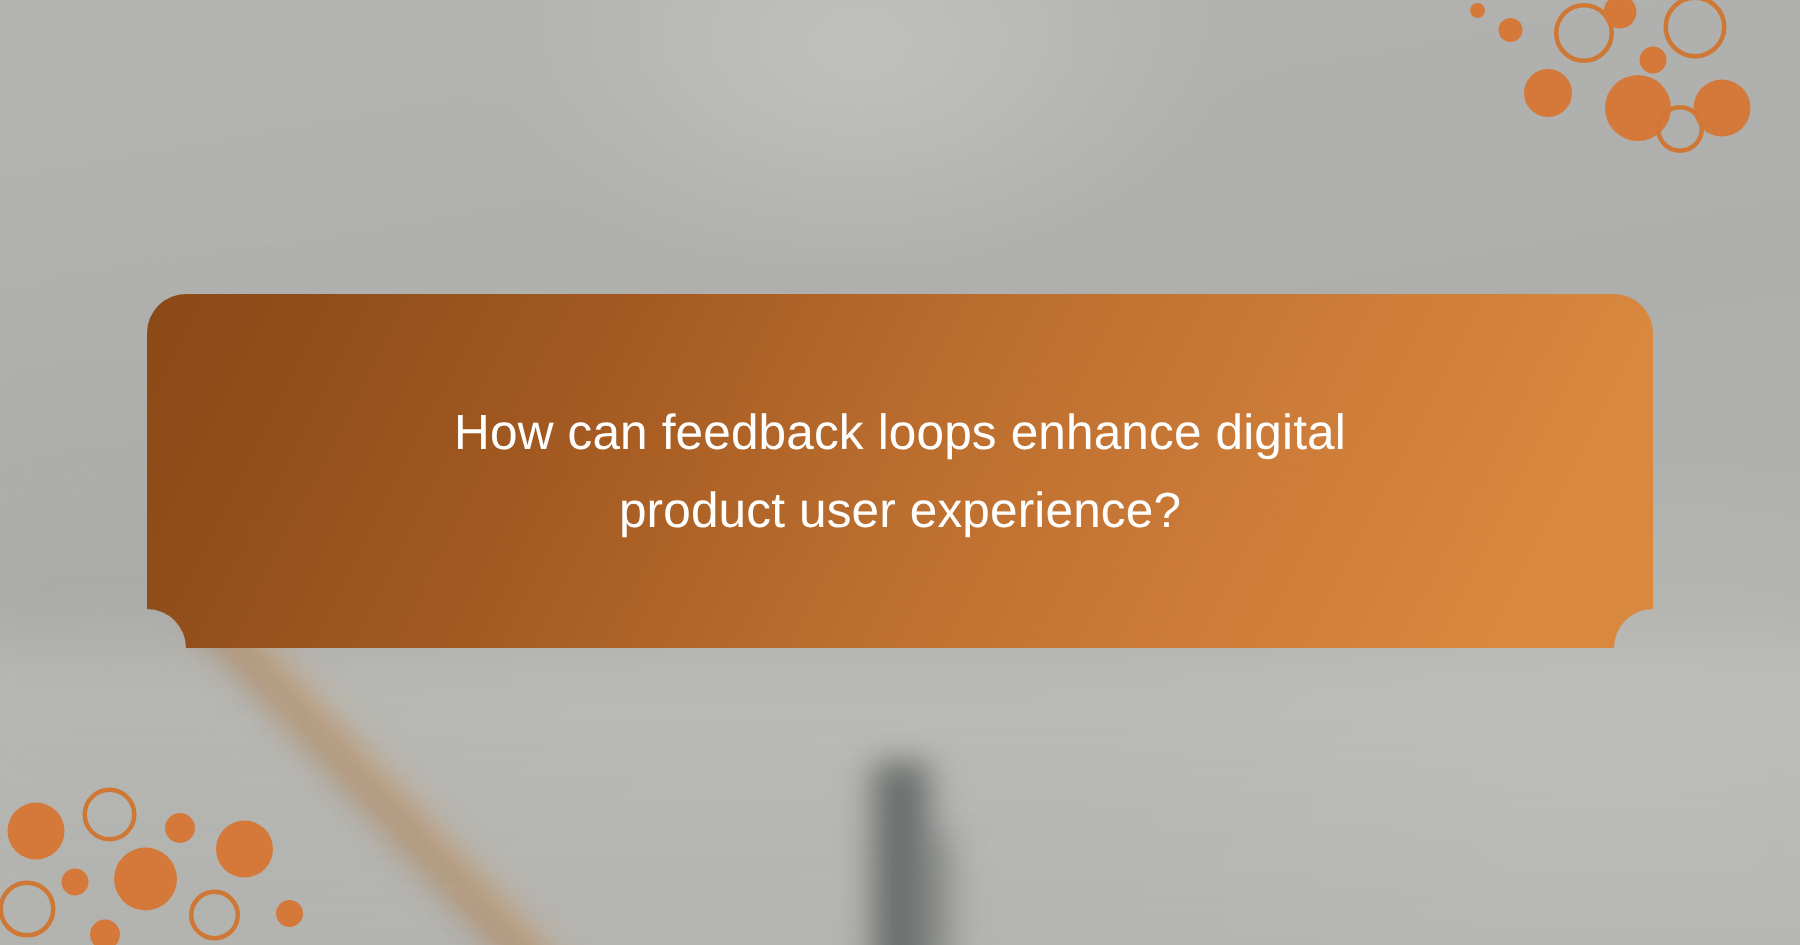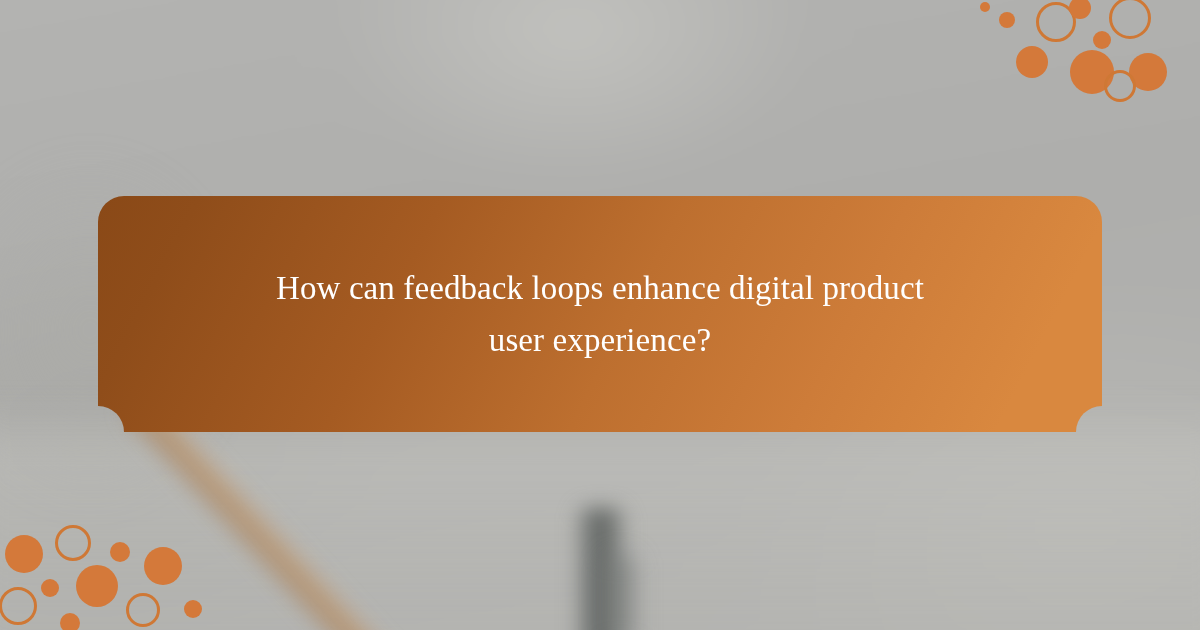--- a/index.html
+++ b/index.html
@@ -106,21 +106,21 @@
     inset: 0;
     display: flex;
     flex-direction: column;
     align-items: center;
     justify-content: center;
     padding: 0 70px;
     box-sizing: border-box;
   }
   .card-title {
     color: #ffffff;
-    font-family: Liberation Serif, serif;
+    font-family: Liberation Sans, sans-serif;
     font-size: 33px;
     font-weight: 400;
     line-height: 52px;
     text-align: center;
     letter-spacing: 0.1px;
     max-width: 700px;
     text-rendering: optimizeLegibility;
   }
 </style>
 </head>

